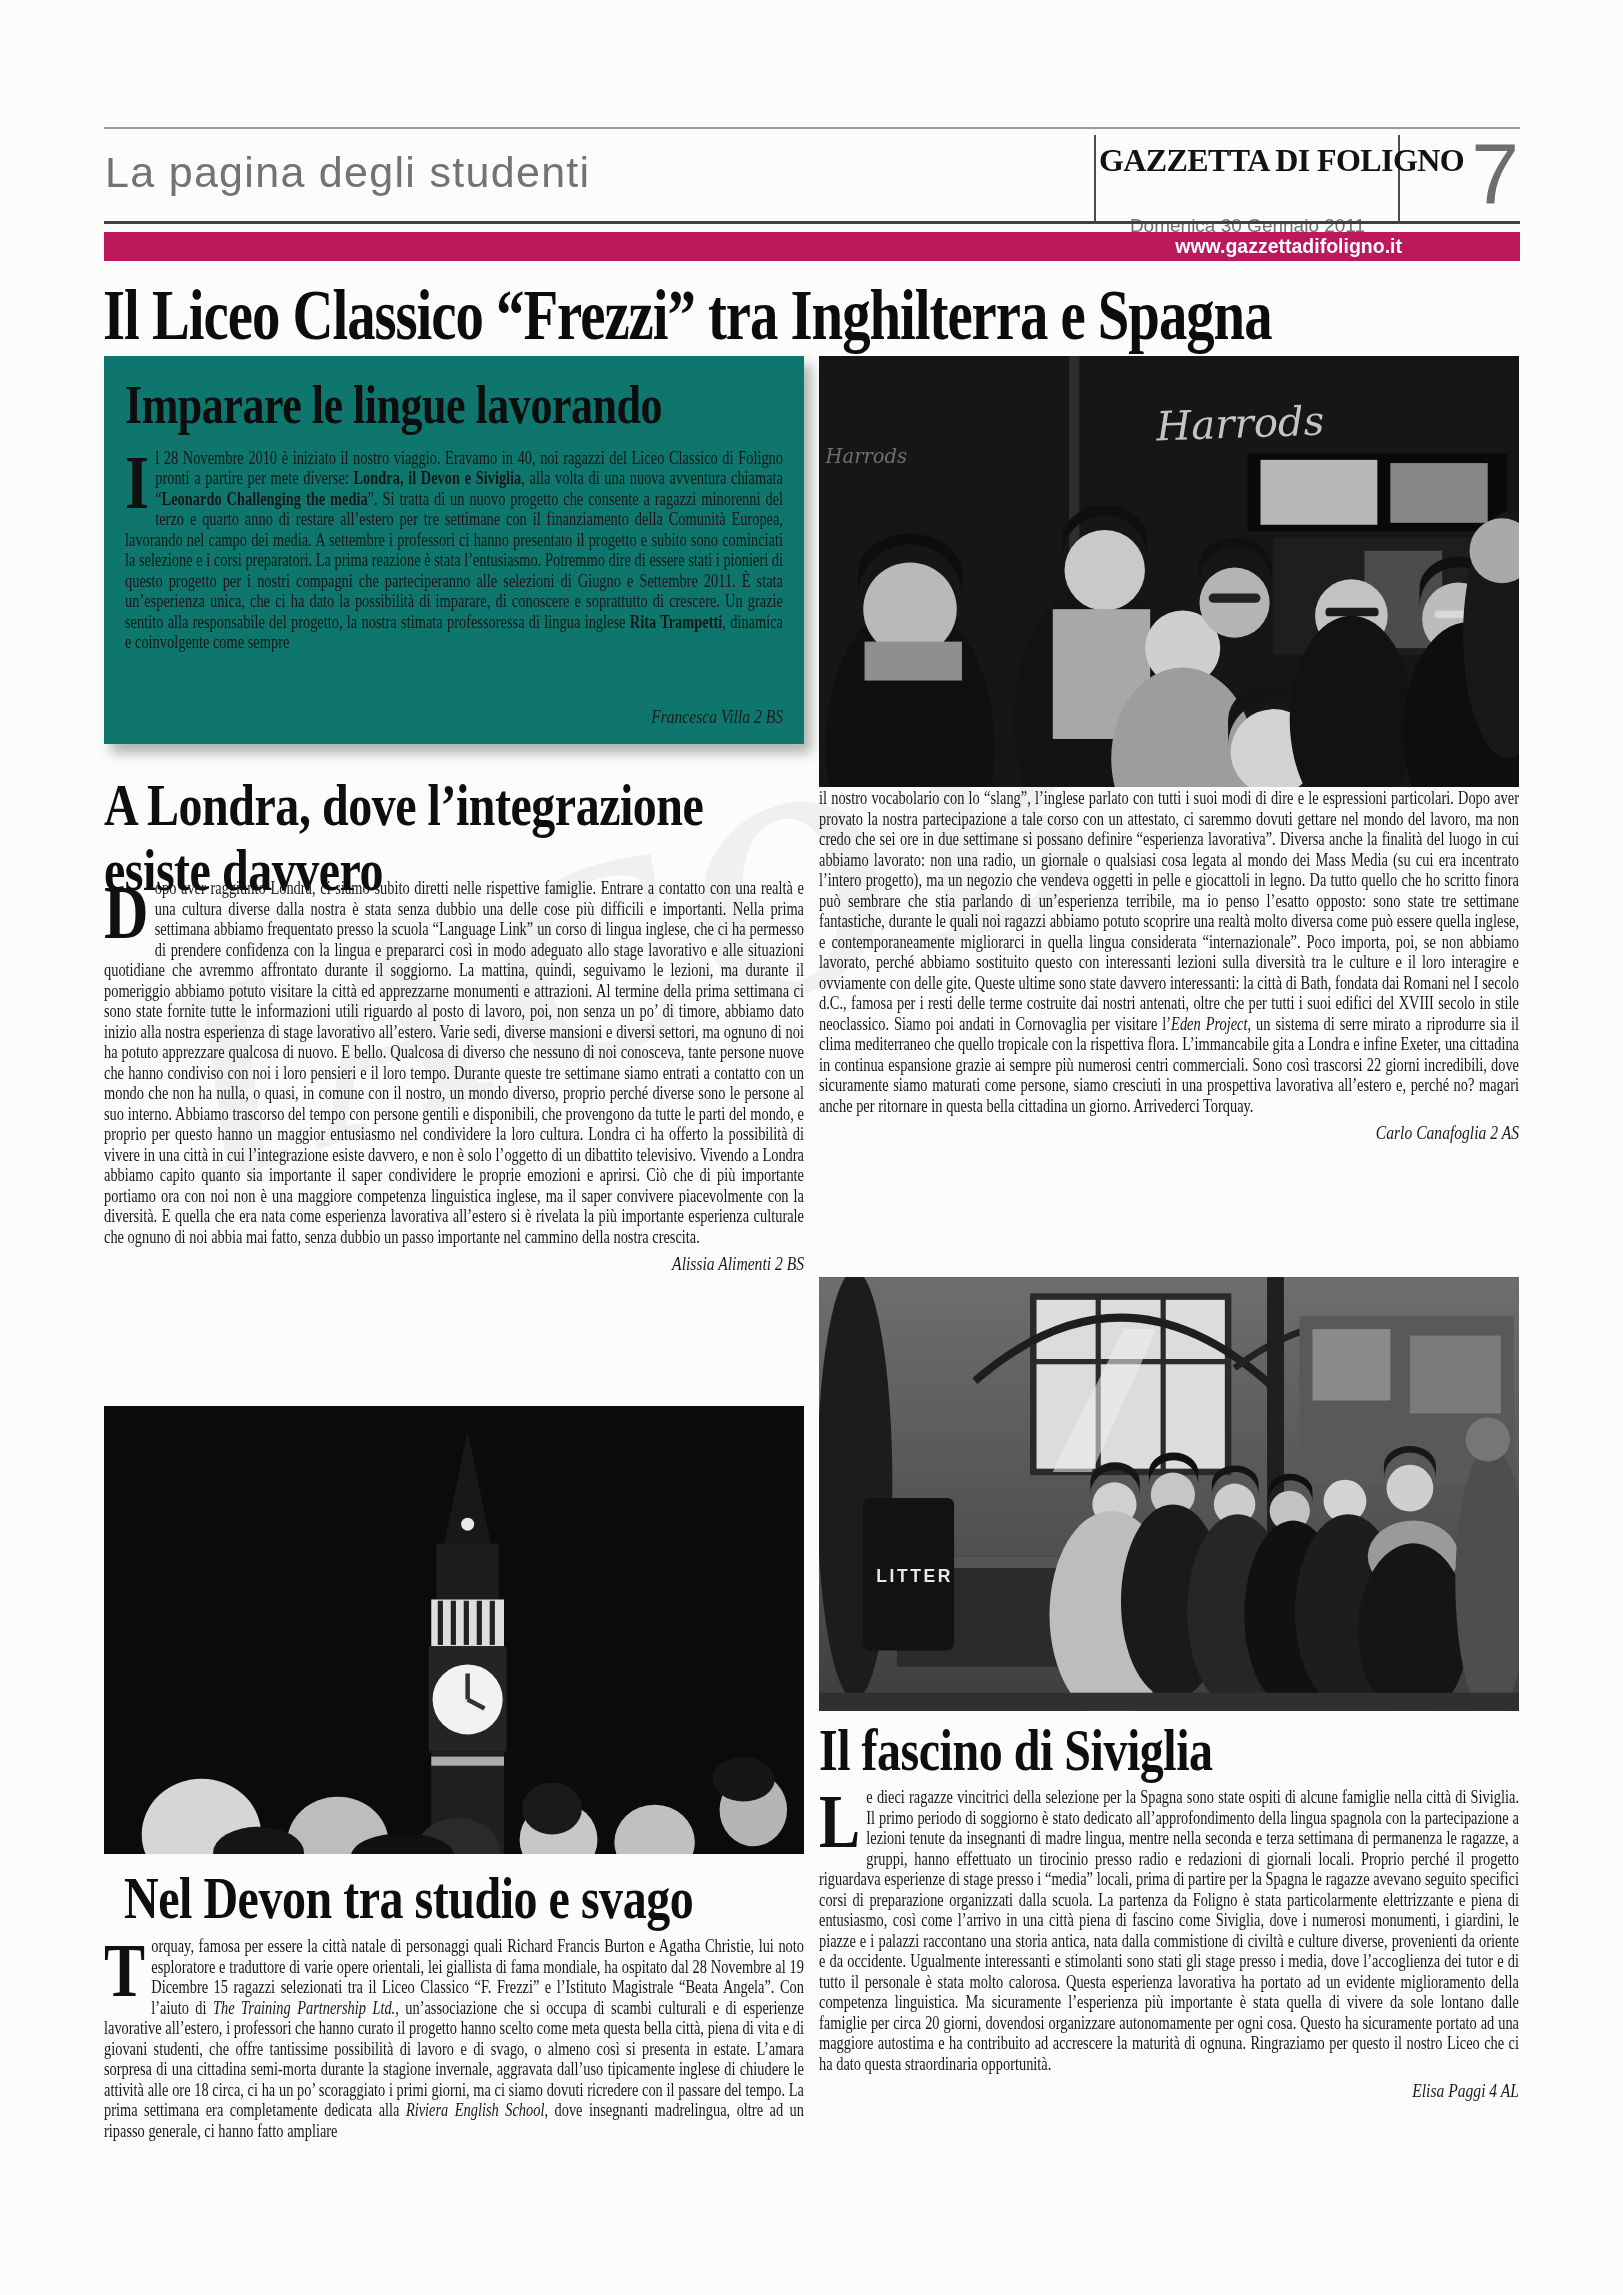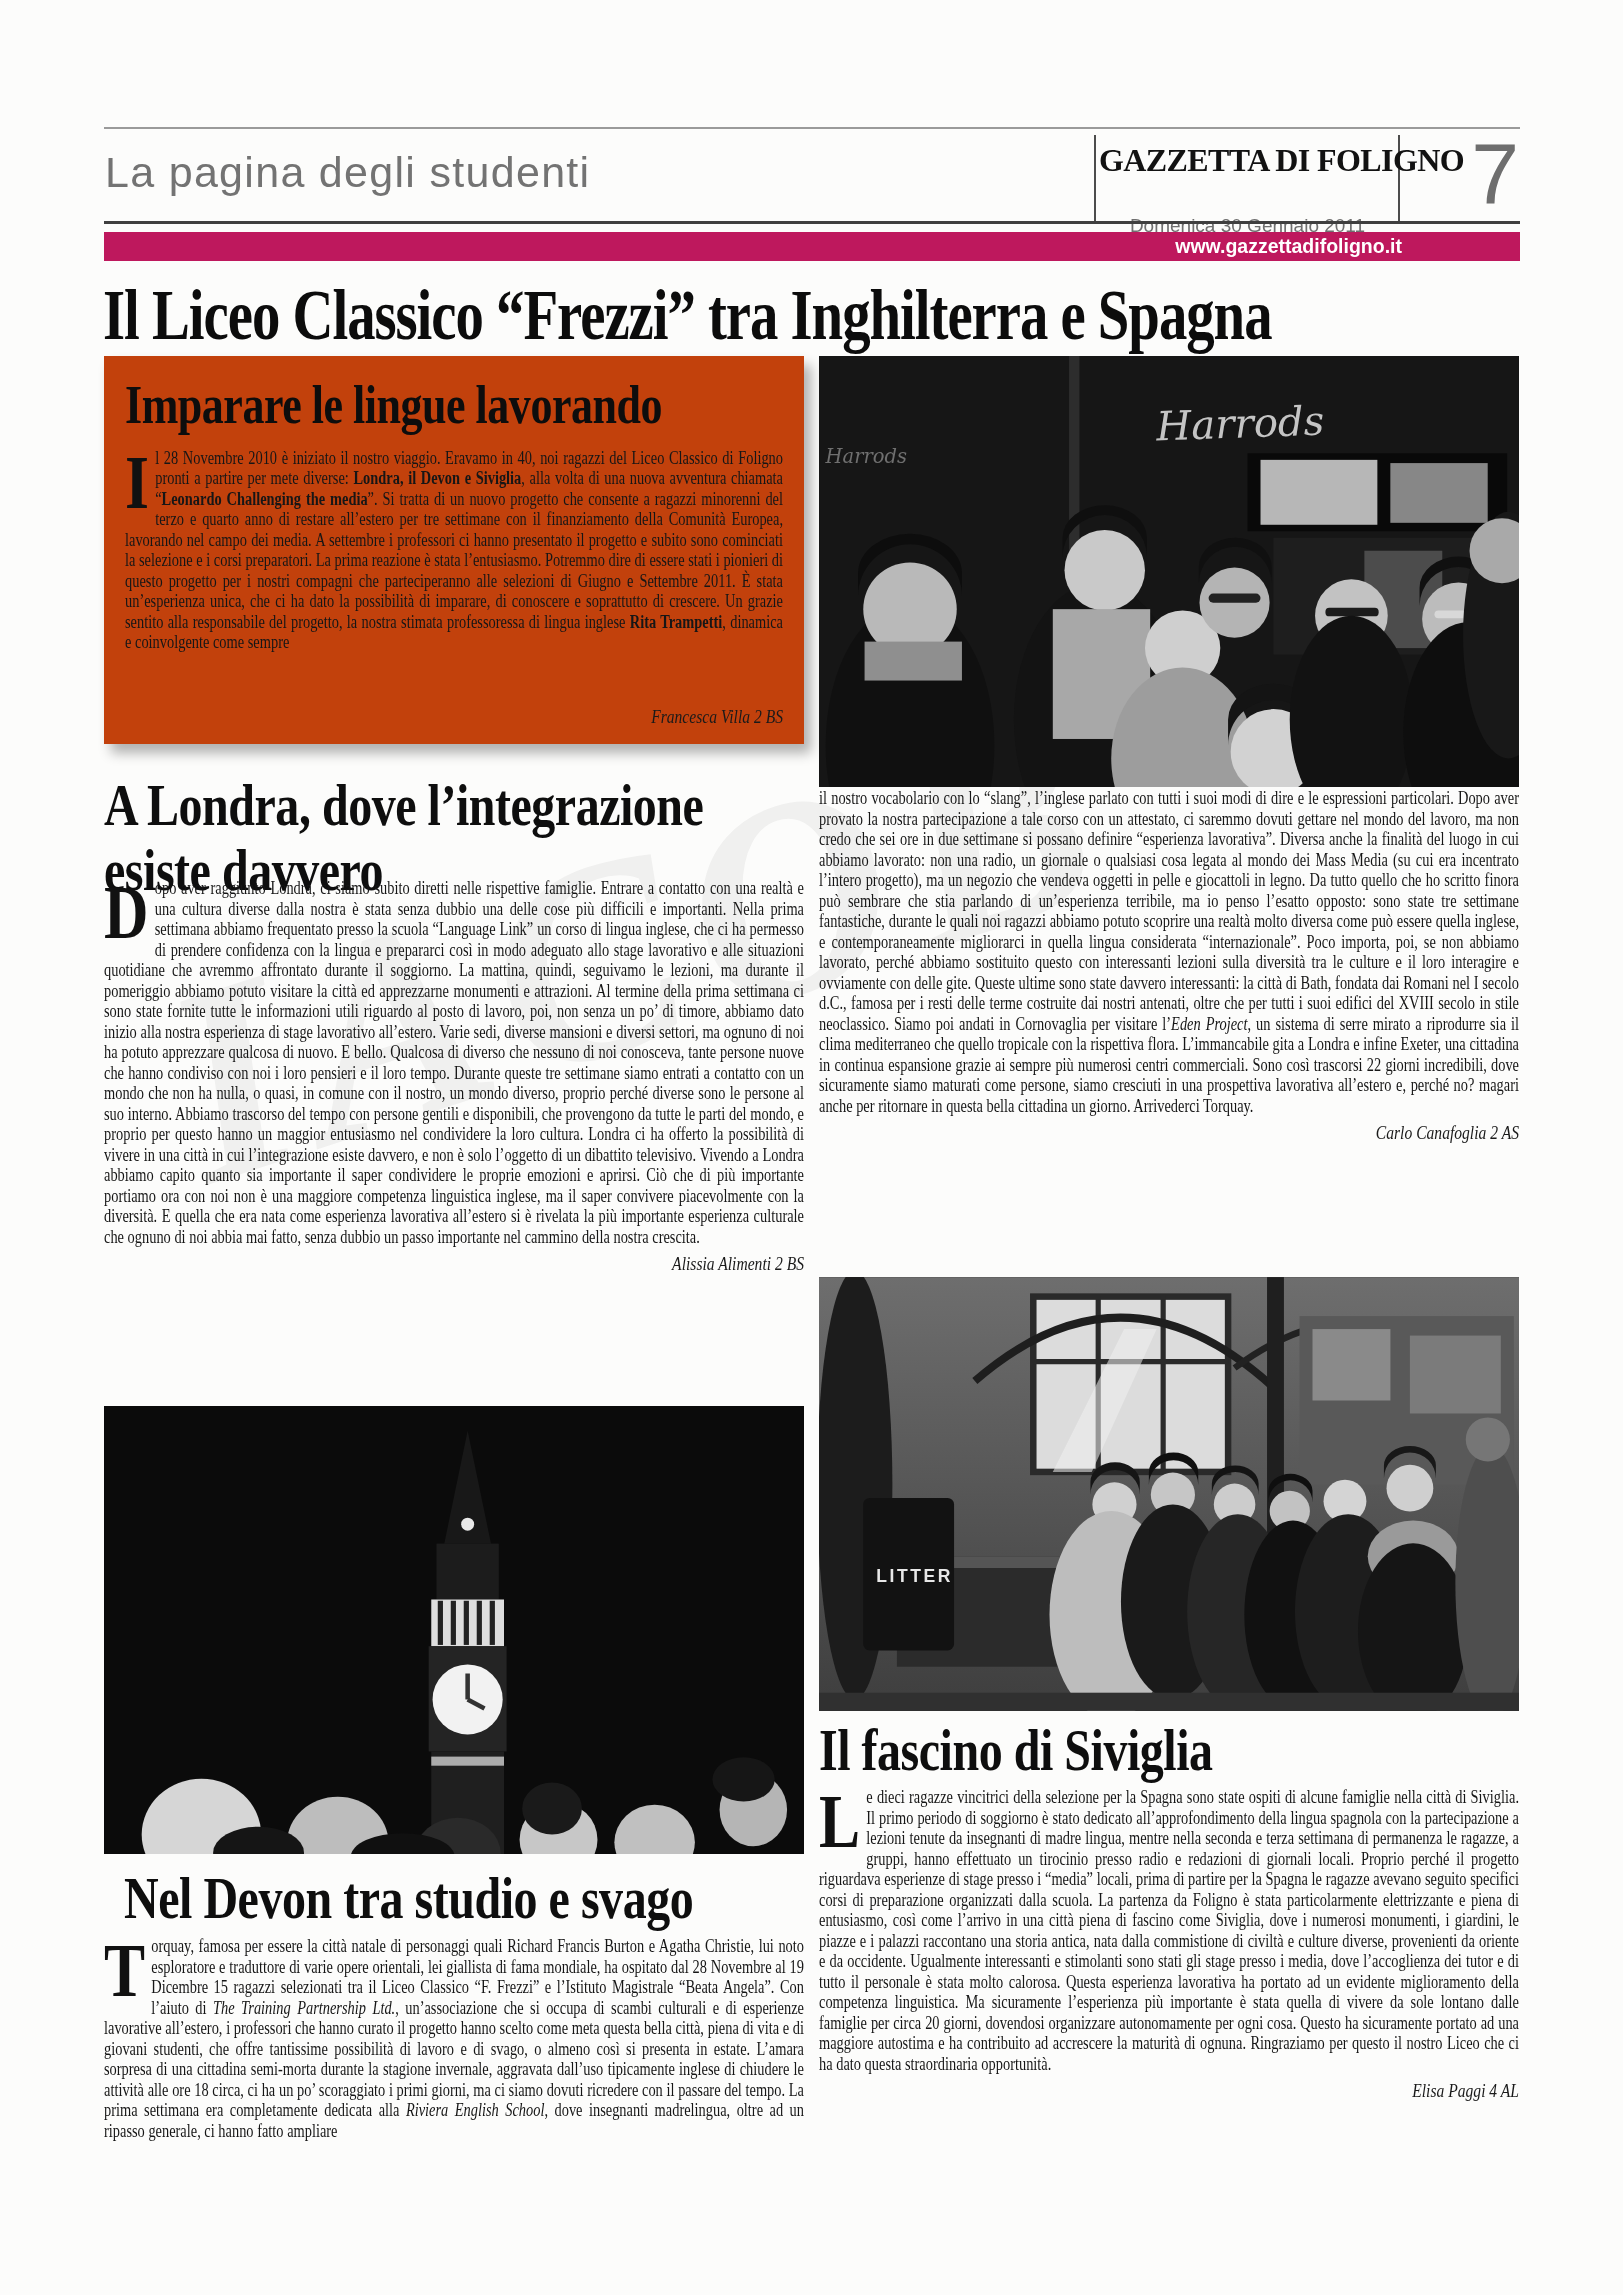--- a/index.html
+++ b/index.html
@@ -10,21 +10,21 @@
   .sans{font-family:"Liberation Sans","DejaVu Sans",sans-serif;}
   .condense{transform:scaleX(0.8);transform-origin:0 0;width:125%;}
   .rule{background:#9a9a9a;}
   .headline{font-weight:bold;color:#0c0c0c;font-size:71px;letter-spacing:-1.3px;white-space:nowrap;}
   .art-title{font-weight:bold;color:#0e0e0e;font-size:60px;line-height:65px;letter-spacing:-0.6px;white-space:nowrap;}
   .bodytext{font-size:18px;line-height:20.5px;text-align:justify;color:#161616;overflow:hidden;}
   .bodytext b{font-weight:bold;}
   .bodytext i{font-style:italic;}
   .dropcap{float:left;font-weight:bold;font-size:77px;line-height:0.8;margin:3.9px 7.8px 0 0;color:#111;}
   .sig{font-style:italic;font-size:19.5px;text-align:right;color:#1a1a1a;margin-top:6.5px;}
-  .graybox{background:#c2410c;box-shadow:6.5px 9px 11.7px rgba(0,0,0,0.30);box-sizing:border-box;padding:17px 21px 0 21px;}
+  .graybox{background:#0f766e;box-shadow:6.5px 9px 11.7px rgba(0,0,0,0.30);box-sizing:border-box;padding:17px 21px 0 21px;}
   .graybox .bx-title{font-weight:bold;font-size:55px;color:#0d0d0d;letter-spacing:-0.6px;margin-bottom:11.7px;white-space:nowrap;}
   .topbar{background:#be185d;color:#ffffff;font-weight:bold;font-size:19.5px;line-height:29px;text-align:right;box-sizing:border-box;padding-right:118px;}
   .masthead{font-weight:bold;font-size:32px;color:#121212;text-align:center;letter-spacing:-0.6px;white-space:nowrap;}
   .np-date{font-size:19px;color:#6f6f6f;text-align:center;}
   .pageno{font-size:86px;color:#6e6e6e;text-align:right;line-height:1;}
   .sect{font-size:43px;color:#737373;letter-spacing:1.3px;white-space:nowrap;}
   .watermark{font-size:279px;font-weight:bold;font-style:italic;color:rgba(40,40,40,0.055);transform:rotate(-18deg);transform-origin:0 0;white-space:nowrap;z-index:1;letter-spacing:19.5px;}
   .photo{overflow:hidden;background:#111;}
   svg{display:block;}
 </style>

